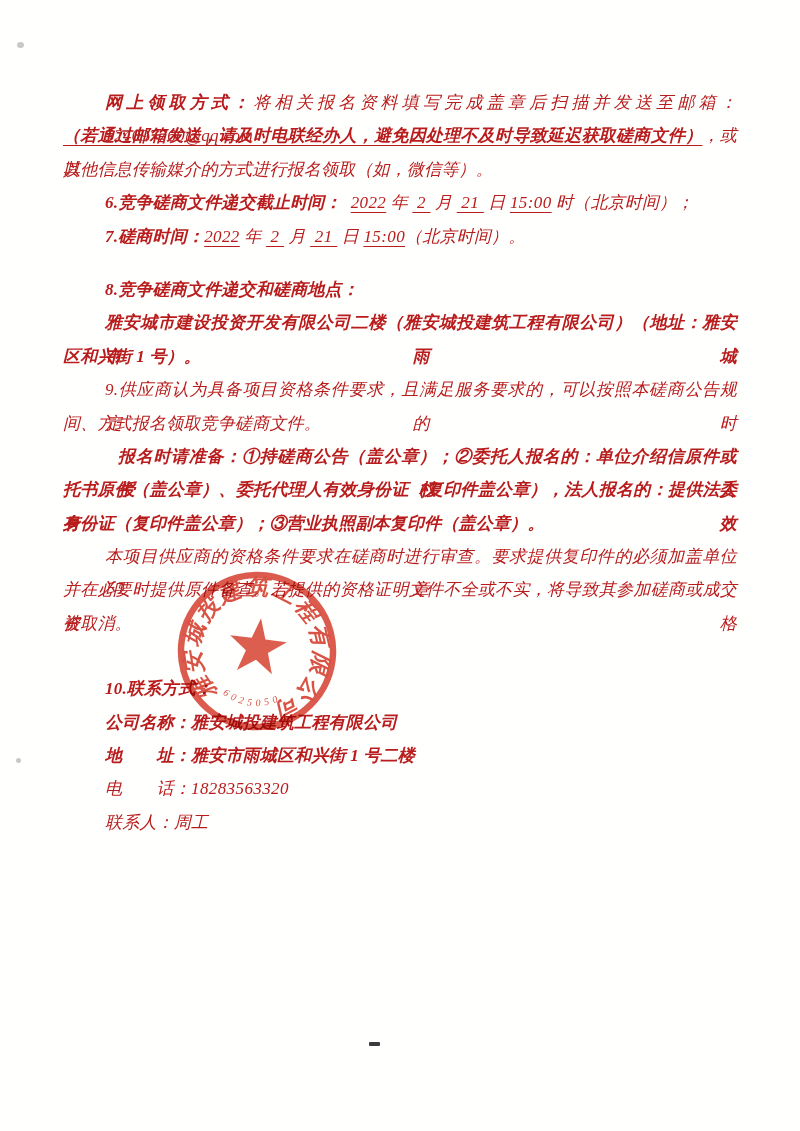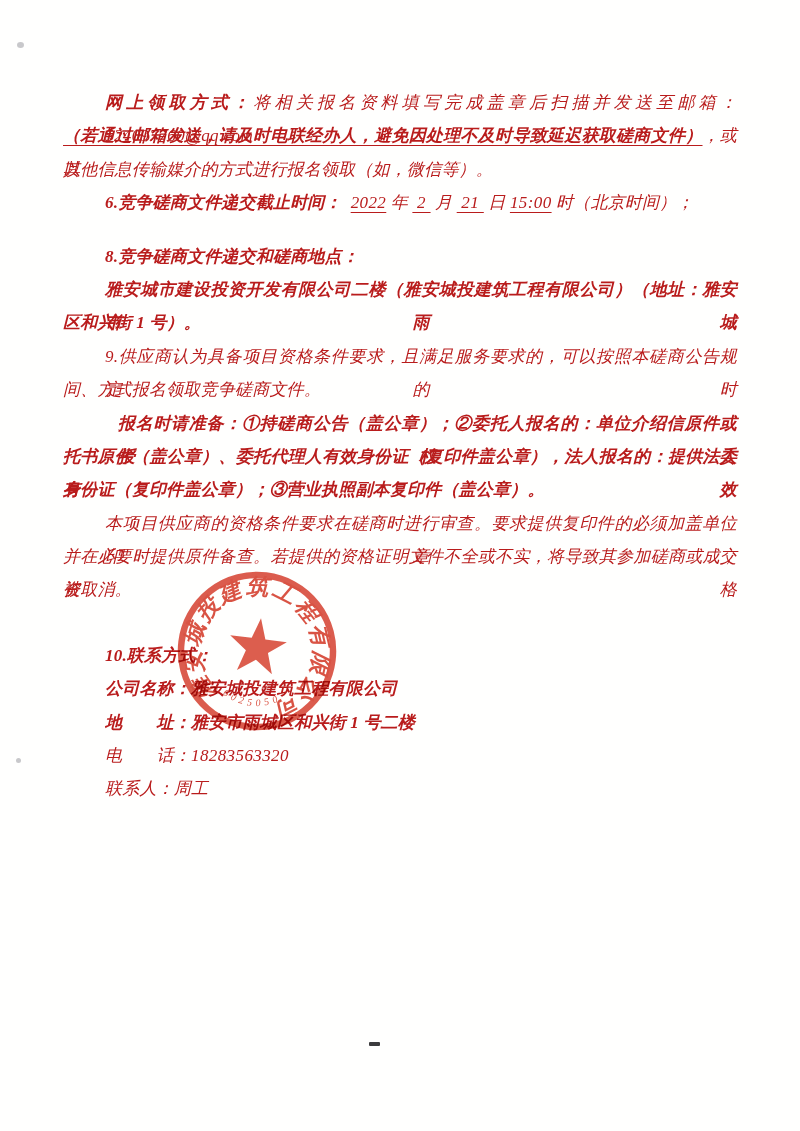--- a/index.html
+++ b/index.html
@@ -50,20 +50,21 @@
 </head>
 <body>
 
 <div class="page">
 
   <div class="doc-body">
       <div class="line just" style="padding-left: 42px;"><span class="b">网上领取方式：</span><span>将相关报名资料填写完成盖章后扫描并发送至邮箱：</span><span class="u latin">524097760@qq.com</span></div>
       <div class="line just"><span class="b u">（若通过邮箱发送，请及时电联经办人，避免因处理不及时导致延迟获取磋商文件）</span><span>，或以</span></div>
       <div class="line"><span>其他信息传输媒介的方式进行报名领取（如，微信等）。</span></div>
       <div class="line" style="padding-left: 42px;"><span class="b">6.竞争磋商文件递交截止时间：</span><span>  </span><span class="u latin">2022</span><span> 年 </span><span class="u latin"> 2 </span><span> 月 </span><span class="u latin"> 21 </span><span> 日 </span><span class="u latin">15:00</span><span> 时（北京时间）；</span></div>
+      <div class="line" style="padding-left: 42px;"><span class="b">7.磋商时间：</span><span class="u latin">2022</span><span> 年 </span><span class="u latin"> 2 </span><span> 月 </span><span class="u latin"> 21 </span><span> 日 </span><span class="u latin">15:00</span><span>（北京时间）。</span></div>
       <div class="line" style="padding-left: 42px; margin-top: 20px;"><span class="b">8.竞争磋商文件递交和磋商地点：</span></div>
       <div class="line just" style="padding-left: 42px;"><span class="b">雅安城市建设投资开发有限公司二楼（雅安城投建筑工程有限公司）（地址：雅安市雨城</span></div>
       <div class="line"><span class="b">区和兴街 1 号）。</span></div>
       <div class="line just" style="padding-left: 42px;"><span>9.供应商认为具备项目资格条件要求，且满足服务要求的，可以按照本磋商公告规定的时</span></div>
       <div class="line"><span>间、方式报名领取竞争磋商文件。</span></div>
       <div class="line just" style="padding-left: 55px;"><span class="b">报名时请准备：①持磋商公告（盖公章）；②委托人报名的：单位介绍信原件或授权委</span></div>
       <div class="line just"><span class="b">托书原件（盖公章）、委托代理人有效身份证（复印件盖公章），法人报名的：提供法人有效</span></div>
       <div class="line"><span class="b">身份证（复印件盖公章）；③营业执照副本复印件（盖公章）。</span></div>
       <div class="line just" style="padding-left: 42px;"><span>本项目供应商的资格条件要求在磋商时进行审查。要求提供复印件的必须加盖单位印章，</span></div>
       <div class="line just"><span>并在必要时提供原件备查。若提供的资格证明文件不全或不实，将导致其参加磋商或成交资格</span></div>

